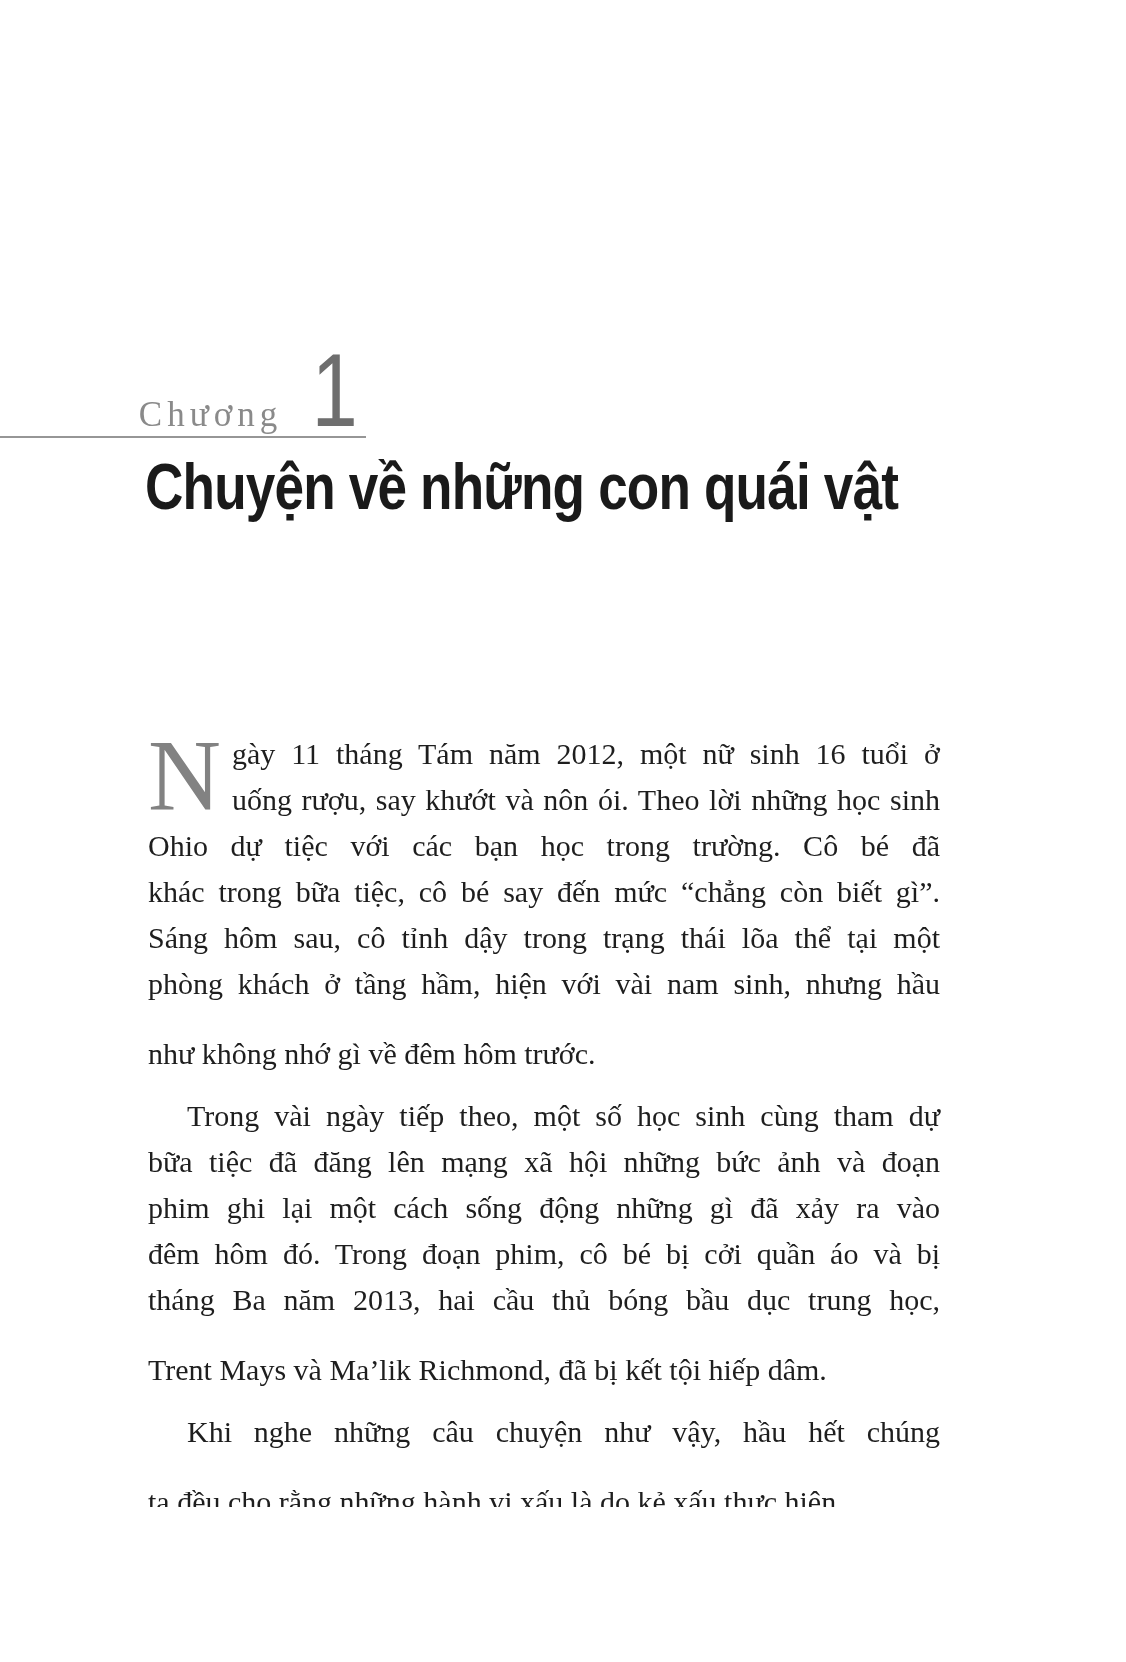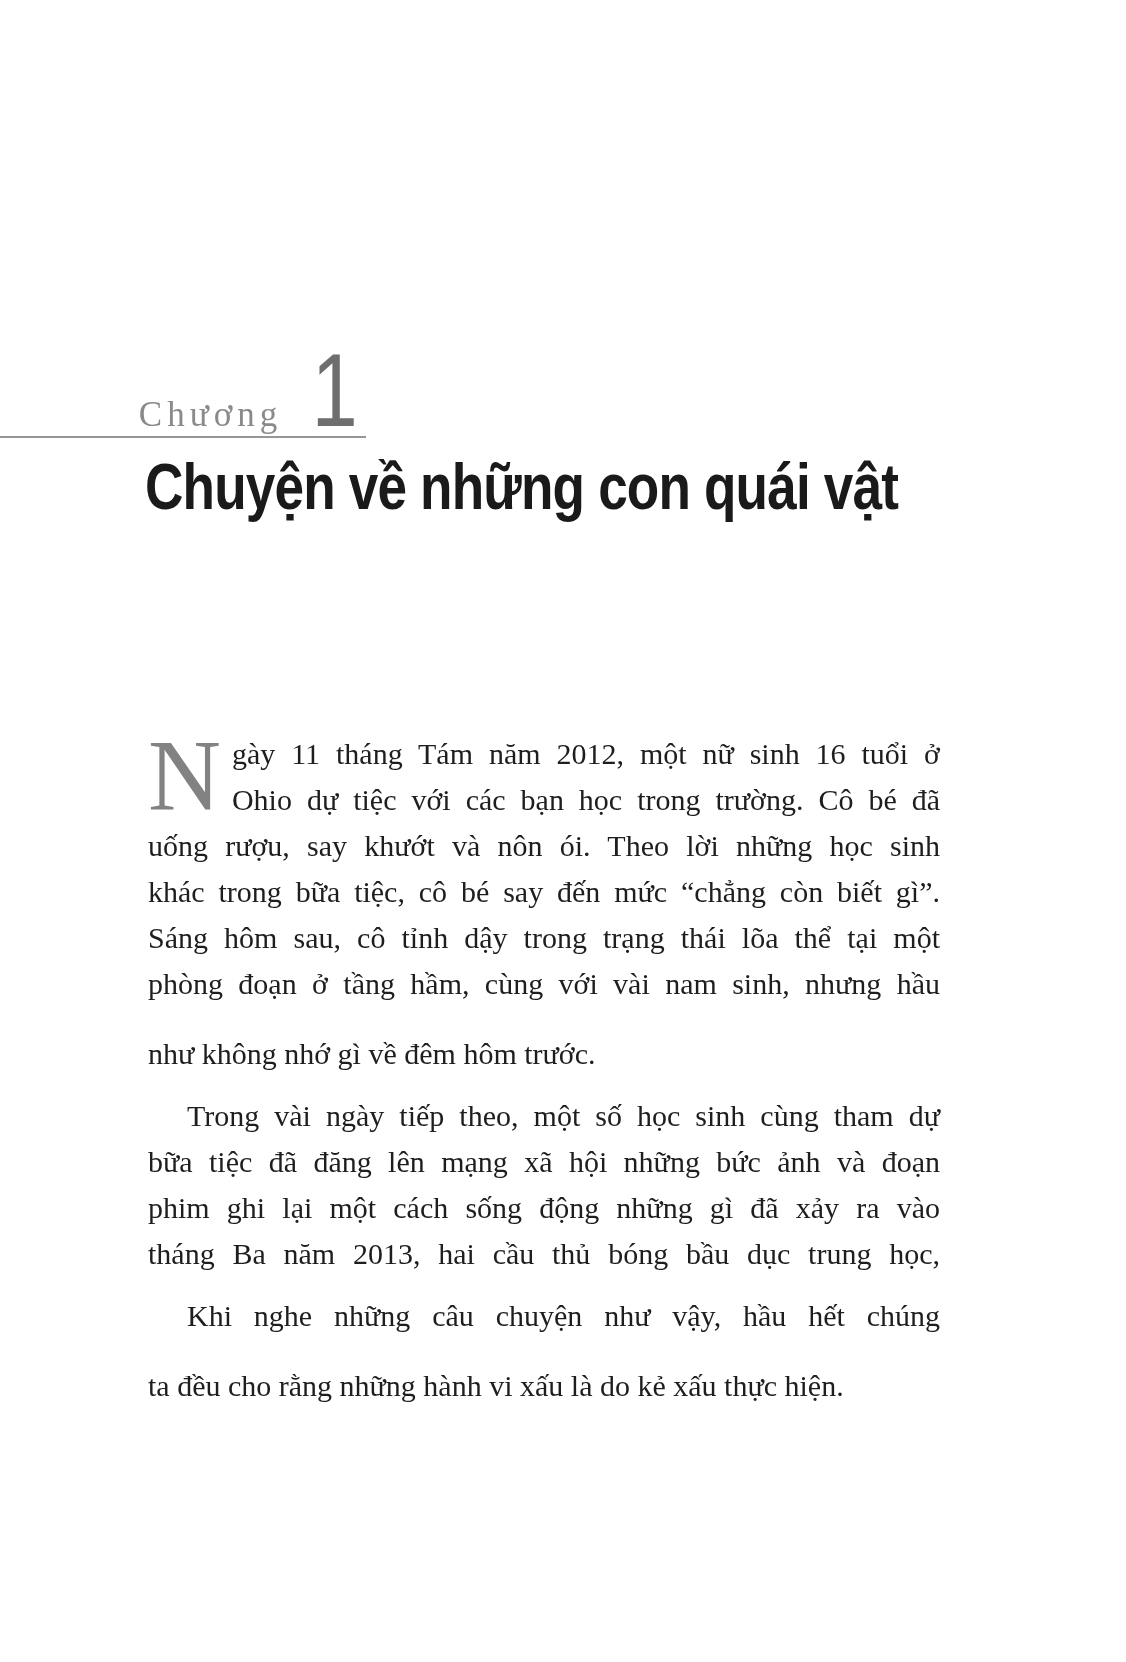--- a/index.html
+++ b/index.html
@@ -101,32 +101,34 @@
     <span class="chapter-label">Chương</span>
     <span class="chapter-number">1</span>
   </div>
 
   <h1 class="title">Chuyện về những con quái vật</h1>
 
   <div class="body-text">
       <div class="para">
         <span class="dropcap">N</span>
         <div class="line">gày 11 tháng Tám năm 2012, một nữ sinh 16 tuổi ở</div>
+        <div class="line">uống rượu, say khướt và nôn ói. Theo lời những học sinh</div>
         <div class="line">Ohio dự tiệc với các bạn học trong trường. Cô bé đã</div>
-        <div class="line">uống rượu, say khướt và nôn ói. Theo lời những học sinh</div>
         <div class="line">khác trong bữa tiệc, cô bé say đến mức “chẳng còn biết gì”.</div>
         <div class="line">Sáng hôm sau, cô tỉnh dậy trong trạng thái lõa thể tại một</div>
-        <div class="line">phòng đoạn ở tầng hầm, cùng với vài nam sinh, nhưng hầu</div>
+        <div class="line">phòng khách ở tầng hầm, hiện với vài nam sinh, nhưng hầu</div>
         <div class="line last">như không nhớ gì về đêm hôm trước.</div>
       </div>
       <div class="para">
         <div class="line indent">Trong vài ngày tiếp theo, một số học sinh cùng tham dự</div>
         <div class="line">bữa tiệc đã đăng lên mạng xã hội những bức ảnh và đoạn</div>
         <div class="line">phim ghi lại một cách sống động những gì đã xảy ra vào</div>
+        <div class="line">đêm hôm đó. Trong đoạn phim, cô bé bị cởi quần áo và bị</div>
         <div class="line">tháng Ba năm 2013, hai cầu thủ bóng bầu dục trung học,</div>
+        <div class="line last">Trent Mays và Ma’lik Richmond, đã bị kết tội hiếp dâm.</div>
       </div>
       <div class="para">
         <div class="line indent">Khi nghe những câu chuyện như vậy, hầu hết chúng</div>
         <div class="line last">ta đều cho rằng những hành vi xấu là do kẻ xấu thực hiện.</div>
       </div>
     </div>
 
 </div>
 
 </body></html>

